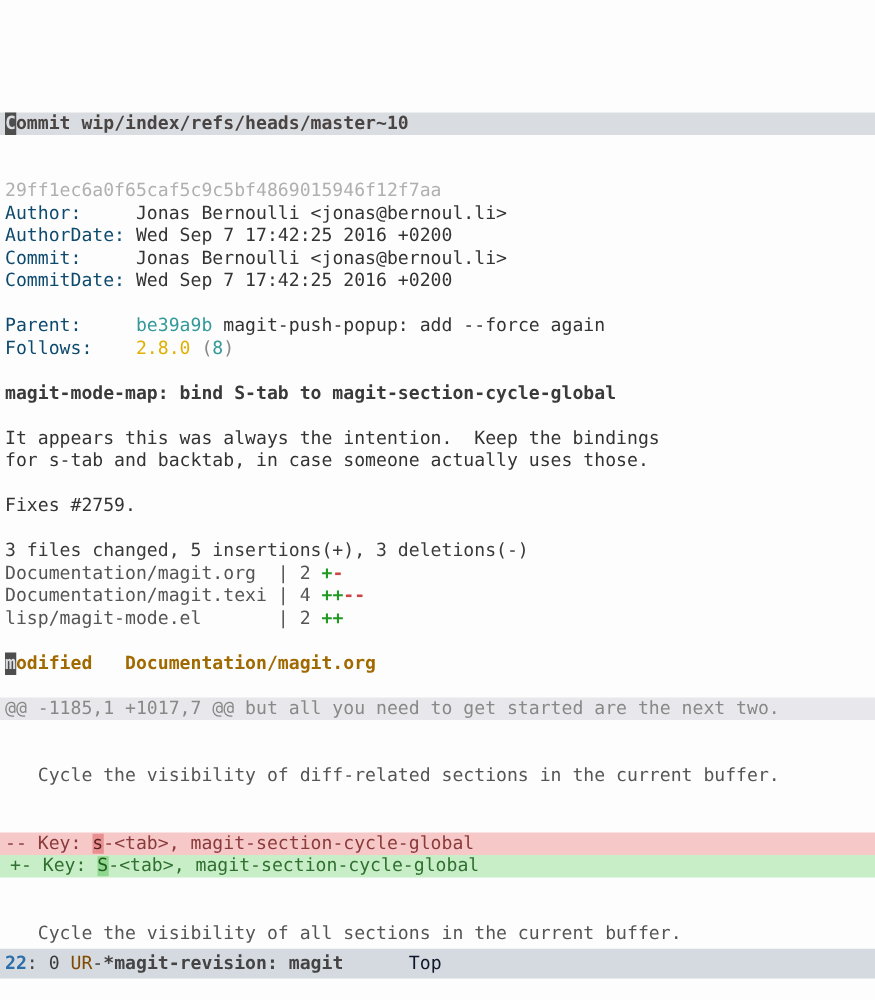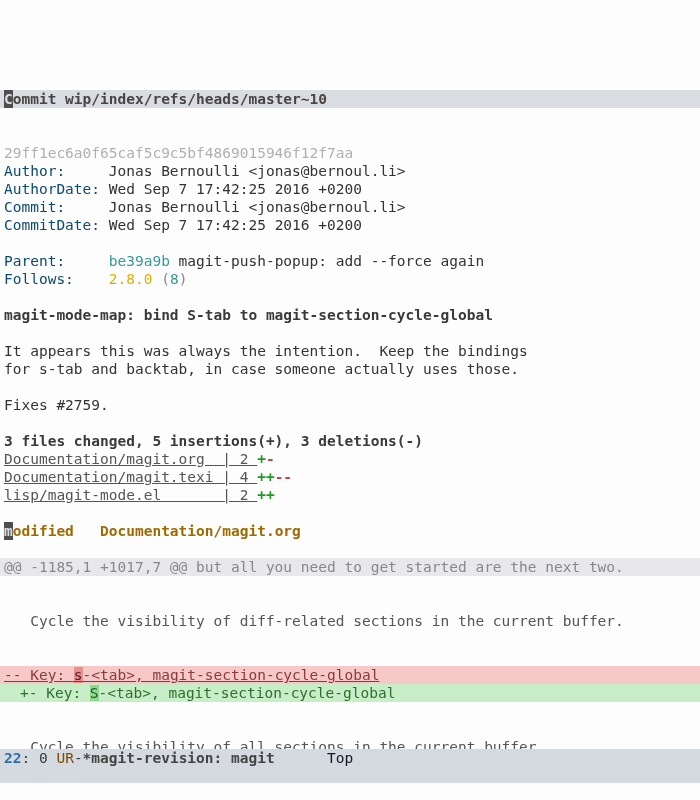--- a/index.html
+++ b/index.html
@@ -29,42 +29,43 @@
   }
   .content { padding: 0 4px; }
   .sha { color: #b0b0b0; }
   .label { color: #0c4a6e; }
   .parent-sha { color: #339999; }
   .tag { color: #e0b000; font-weight: normal; }
   .tag-paren { color: #888; }
   .tag-num { color: #339999; }
   .summary { color: #3a3a3a; font-weight: bold; }
   .body { color: #333; }
-  .diffstat-head { color: #3a3a3a; font-weight: bold; }
-  .diffstat-file { color: #555; text-decoration: underline; }
+  .diffstat-head { color: #3a3a3a; font-weight: normal; }
+  .diffstat-file { color: #555; }
   .plus { color: #229922; font-weight: bold; }
   .minus { color: #cc4444; font-weight: bold; }
   .file-heading { color: #a06a00; font-weight: bold; }
   .file-heading .inv { background: #4e4e4e; color: #d9dde2; font-weight: bold; display: inline-block; }
   .hunk { background: #e8e8ec; color: #888; display: block; }
   .ctx { color: #555; }
-  .line-del { background: #f6c8c8; color: #8a3a3a; display: block; text-decoration: underline; }
+  .line-del { background: #f6c8c8; color: #8a3a3a; display: block; }
   .line-add { background: #c8eec8; color: #2f6f2f; display: block; }
   .hl-char-del { background: #e89090; color: #5a2020; }
   .hl-char-add { background: #90d890; color: #205a20; }
   .modeline {
     background: #d5dae0;
     color: #3a3a3a;
-    height: 34px;
+    height: 24px;
     padding: 0 4px;
     position: absolute;
     bottom: 17px;
     left: 0; right: 0;
     display: flex;
     overflow: hidden;
+    align-items: center;
   }
   .modeline .ln { color: #2a6eaa; font-weight: bold; }
   .modeline .colon { color: #444; }
   .modeline .state { color: #804a00; }
   .modeline .bufname { color: #444; font-weight: bold; }
   .modeline .pos { color: #0f172a; }
   .modeline .modes { color: #444; }
   .minibuf {
     position: absolute;
     bottom: 0; left: 0; right: 0;
@@ -104,21 +105,21 @@
 <span class="diffstat-head">3 files changed, 5 insertions(+), 3 deletions(-)</span>
 <span class="diffstat-file">Documentation/magit.org  | 2 </span><span class="plus">+</span><span class="minus">-</span>
 <span class="diffstat-file">Documentation/magit.texi | 4 </span><span class="plus">++</span><span class="minus">--</span>
 <span class="diffstat-file">lisp/magit-mode.el       | 2 </span><span class="plus">++</span><span class="minus"></span>
 </div>
 <div class="file-heading content"><span class="inv">m</span><span>odified   Documentation/magit.org</span></div>
 <span class="hunk"><span style="padding-left:4px">@@ -1185,1 +1017,7 @@ but all you need to get started are the next two.</span></span>
 <div class="content"></div>
 <div class="content ctx">   Cycle the visibility of diff-related sections in the current buffer.</div>
 <div class="content"></div>
-<span class="line-del"><span style="padding-left:4px">-- Key: </span><span class="hl-char-del">s</span><span>-&lt;tab&gt;, magit-section-cycle-global</span></span><span class="line-add"><span style="padding-left:20px">+- Key: </span><span class="hl-char-add">S</span><span>-&lt;tab&gt;, magit-section-cycle-global</span></span>
+<span class="line-del"><span style="padding-left:4px">-- Key: </span><span class="hl-char-del">s</span><span>-&lt;tab&gt;, magit-section-cycle-global</span></span><span class="line-add"><span style="padding-left:8px">+- Key: </span><span class="hl-char-add">S</span><span>-&lt;tab&gt;, magit-section-cycle-global</span></span>
 <div class="content"></div>
 <div class="content ctx">   Cycle the visibility of all sections in the current buffer.</div>
 <div class="content"></div>
 <div class="file-heading content"><span>modified   Documentation/magit.texi</span></div>
 
 <div class="content"></div>
 
 <div class="content"></div>
 
 

